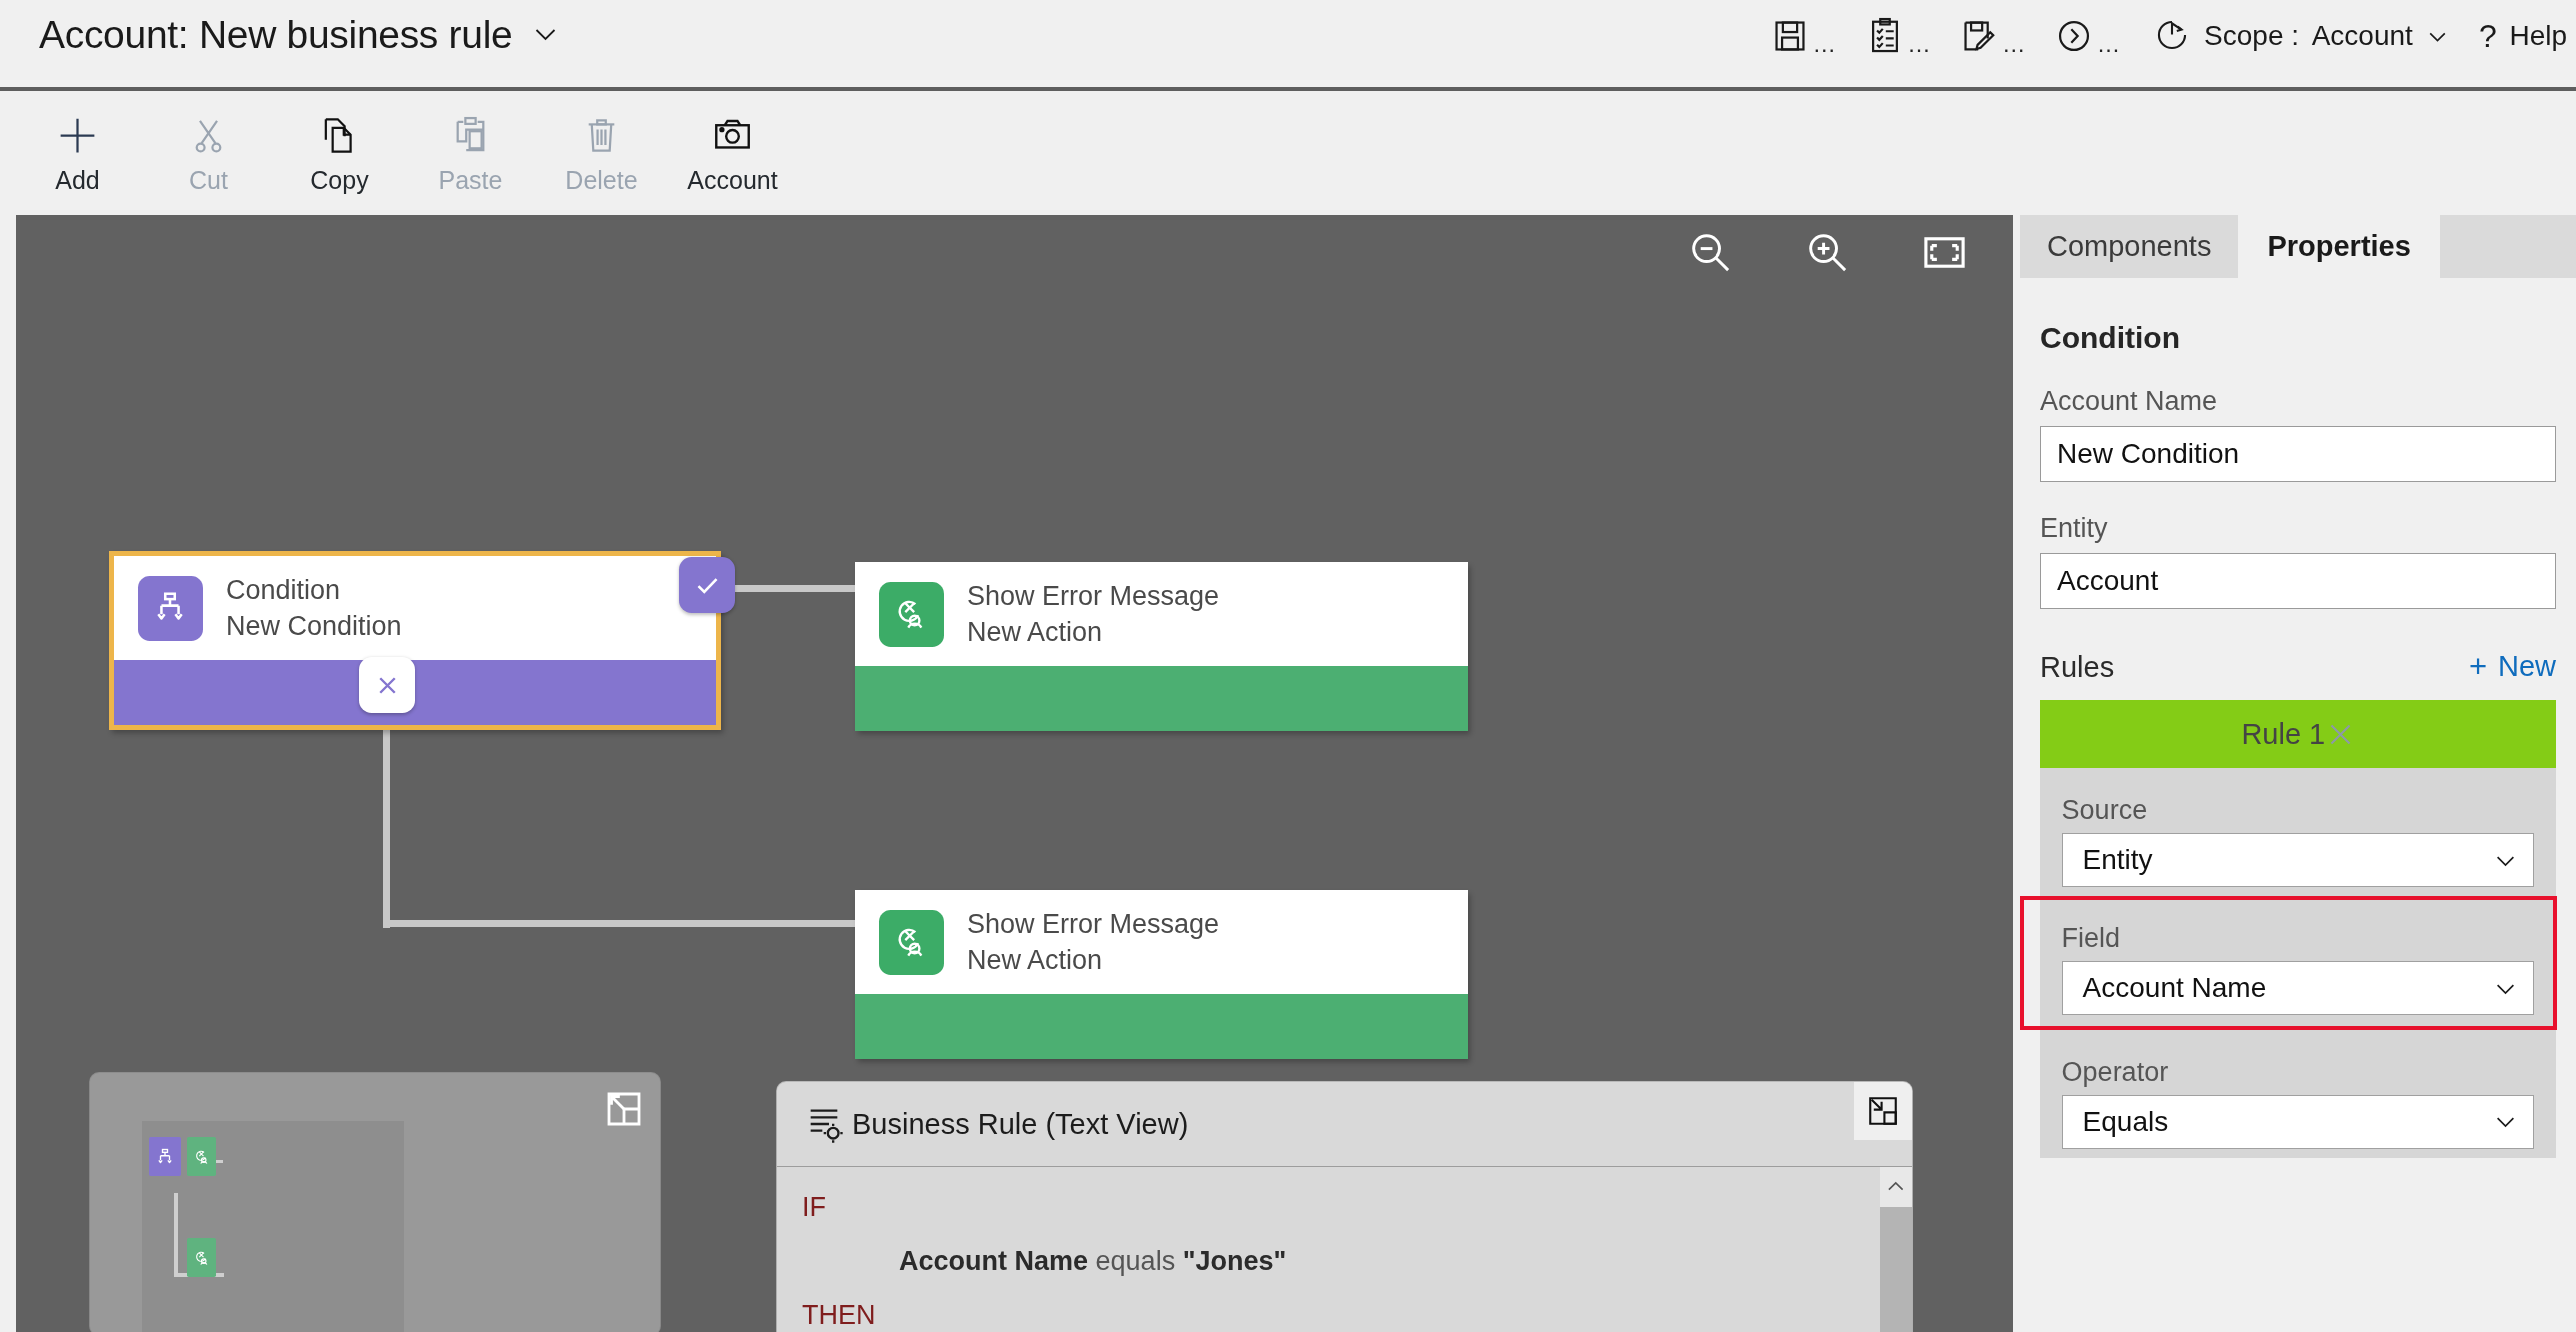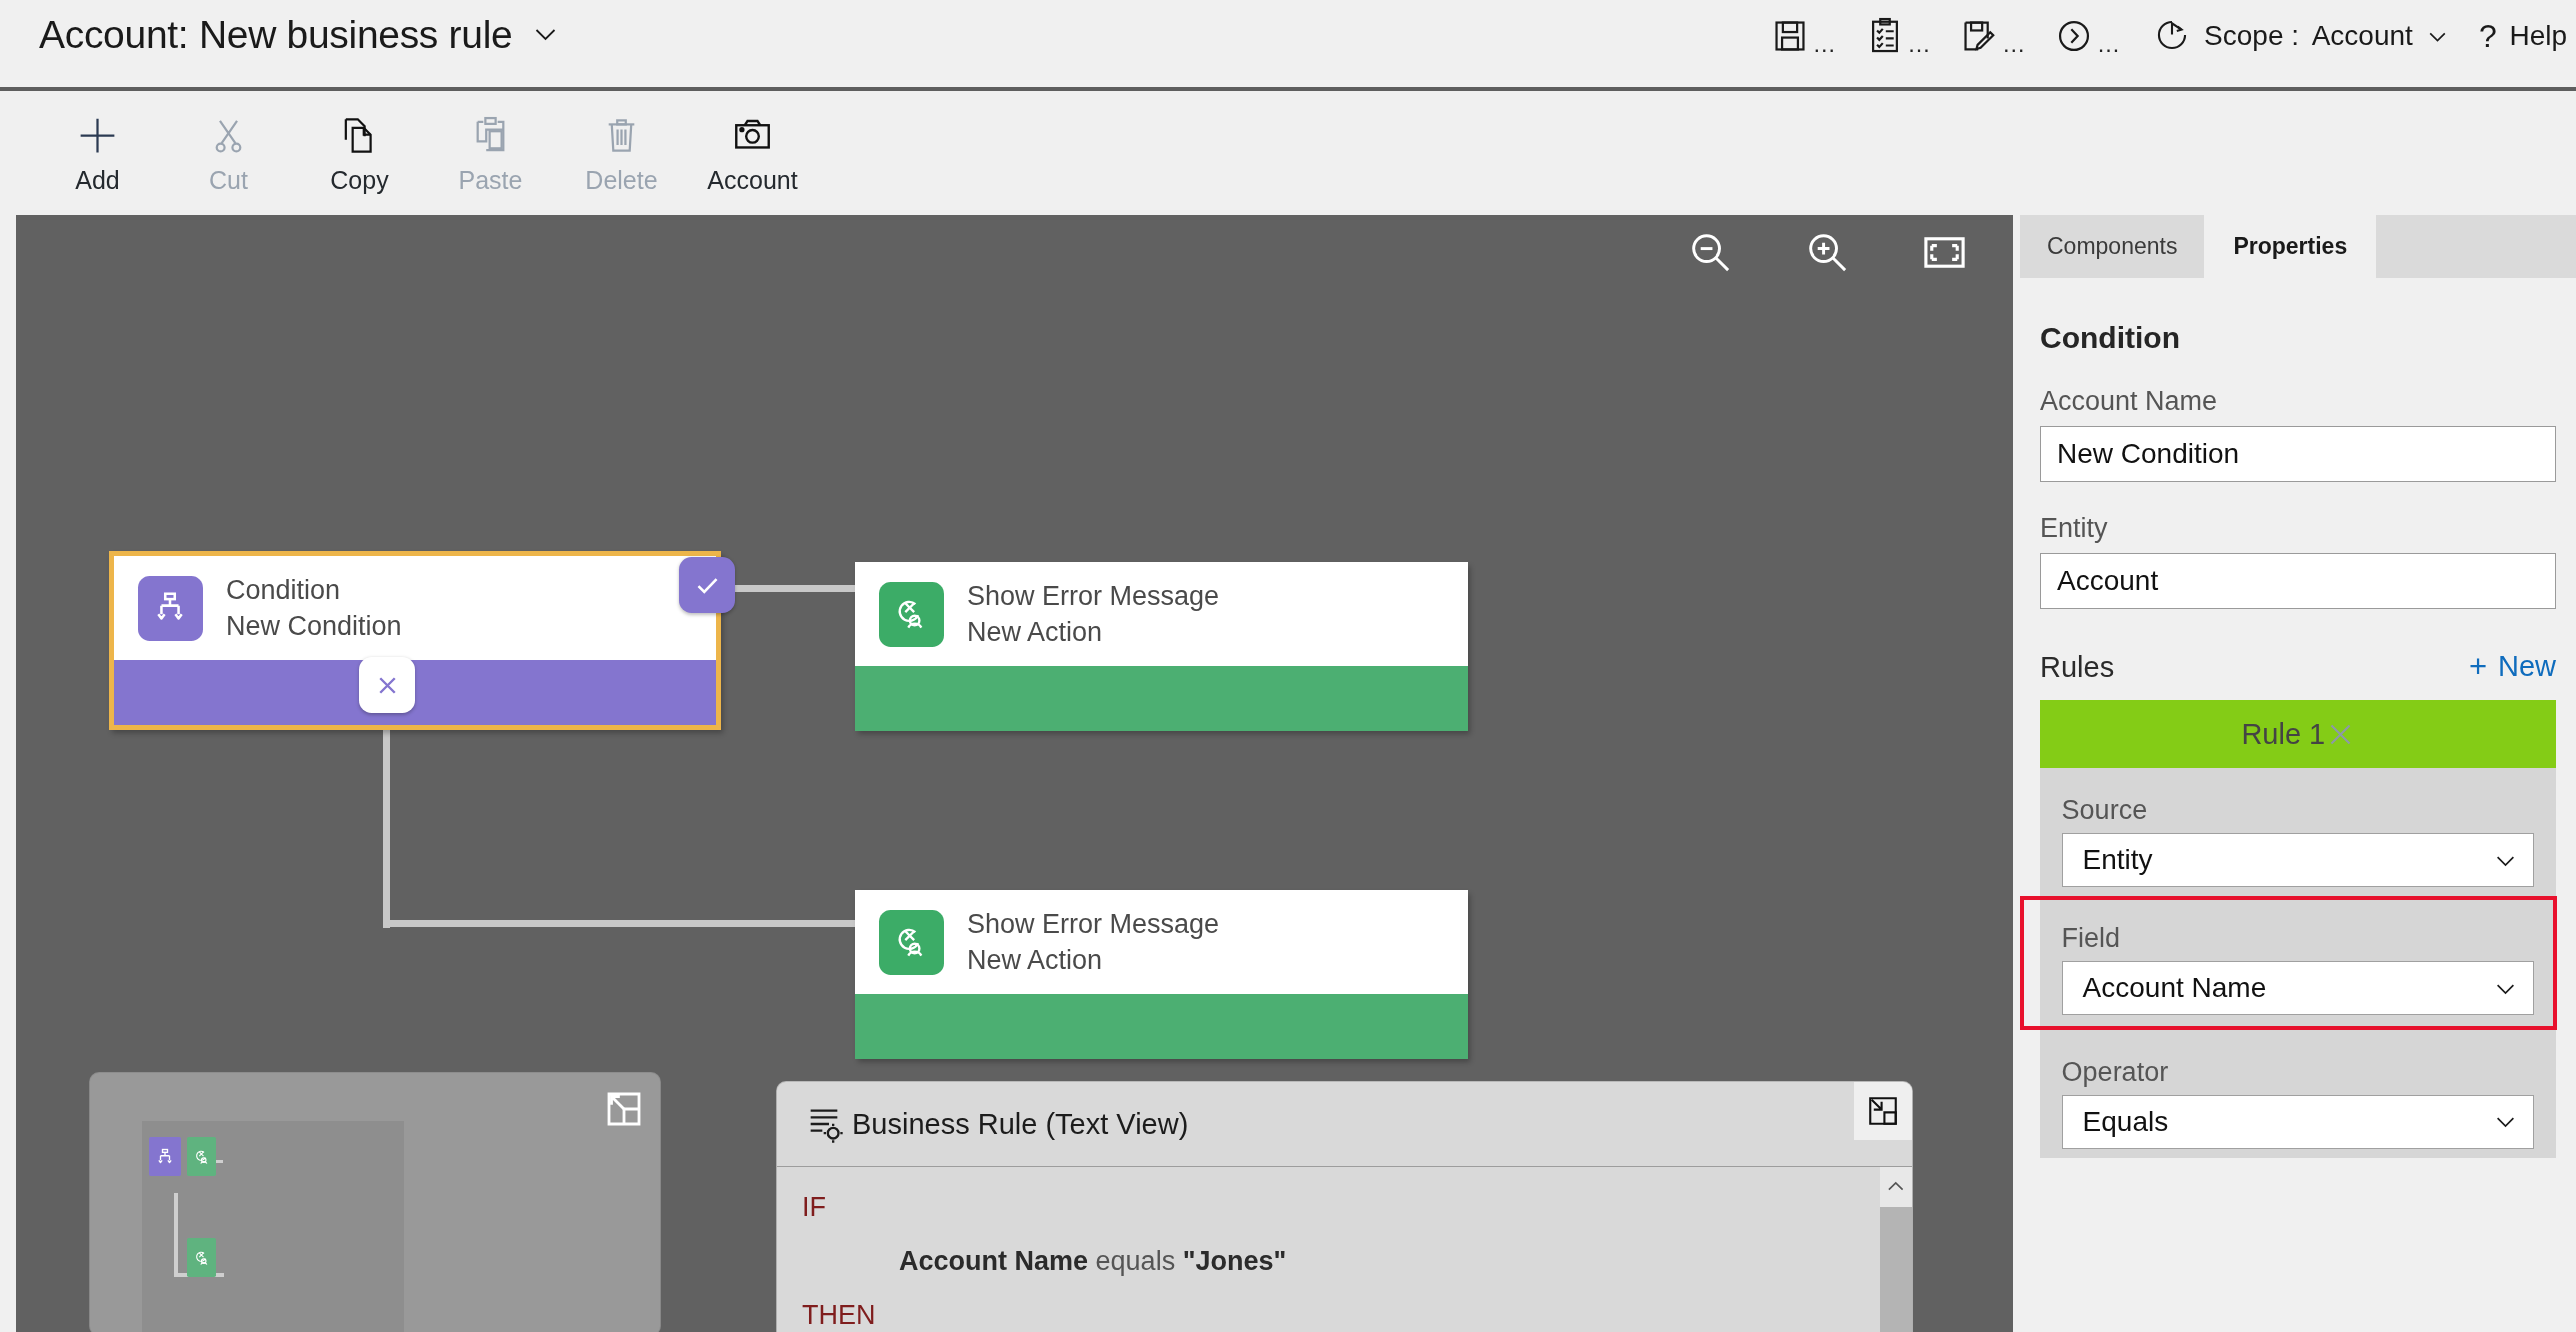--- a/index.html
+++ b/index.html
@@ -48,21 +48,21 @@
     display: flex; align-items: center; gap: 12.6px;
     padding: 5.4px 9px 5.4px 16px; cursor: pointer;
   }
   .qmark { font-size: 32px; color: #1a1a1a; line-height: 1; }
   .help-text { font-size: 28px; color: #1a1a1a; }
 
   
   .cmdbar {
     position: absolute; left: 0; top: 96px; width: 2576px; height: 115px;
     background: #f0f0f0; display: flex; align-items: center;
-    padding-left: 32px;
+    padding-left: 12px;
   }
   .cmd {
     width: 131px; height: 115px;
     display: flex; flex-direction: column; align-items: center; justify-content: center;
     gap: 7.2px; cursor: pointer; position: relative;
   }
   .cmd.disabled { cursor: default; }
   .cmd-ico { height: 47px; display: flex; align-items: center; justify-content: center; }
   .cmd-label { font-size: 25px; color: #24292e; }
   .cmd.disabled .cmd-label { color: #9aa4b0; }
@@ -162,21 +162,21 @@
   }
   .tv-thumb { width: 32px; height: 125px; background: #b4b4b4; cursor: pointer;}
 
   
   .rightpanel {
     position: absolute; left: 2020px; top: 215px; width: 556px; height: 1118px;
     background: #f0f0f0;
   }
   .tabs { display: flex; height: 63px; }
   .tab {
-    display: flex; align-items: center; padding: 4px 27px; font-size: 23px;
+    display: flex; align-items: center; padding: 4px 27px; font-size: 29px;
     background: #dadada; color: #3a3a3a; cursor: pointer;
     border-right: 2.7px solid #f0f0f0;
   }
   .tab.active { background: #f0f0f0; color: #1a1a1a; font-weight: bold; }
   .tab-filler { flex: 1; background: #dadada; }
   .panel-body { padding: 0 0 0 0; position: relative; }
   .panel-h {
     font-size: 30px; font-weight: bold; color: #262626;
     padding: 43px 0 0 20px;
   }

